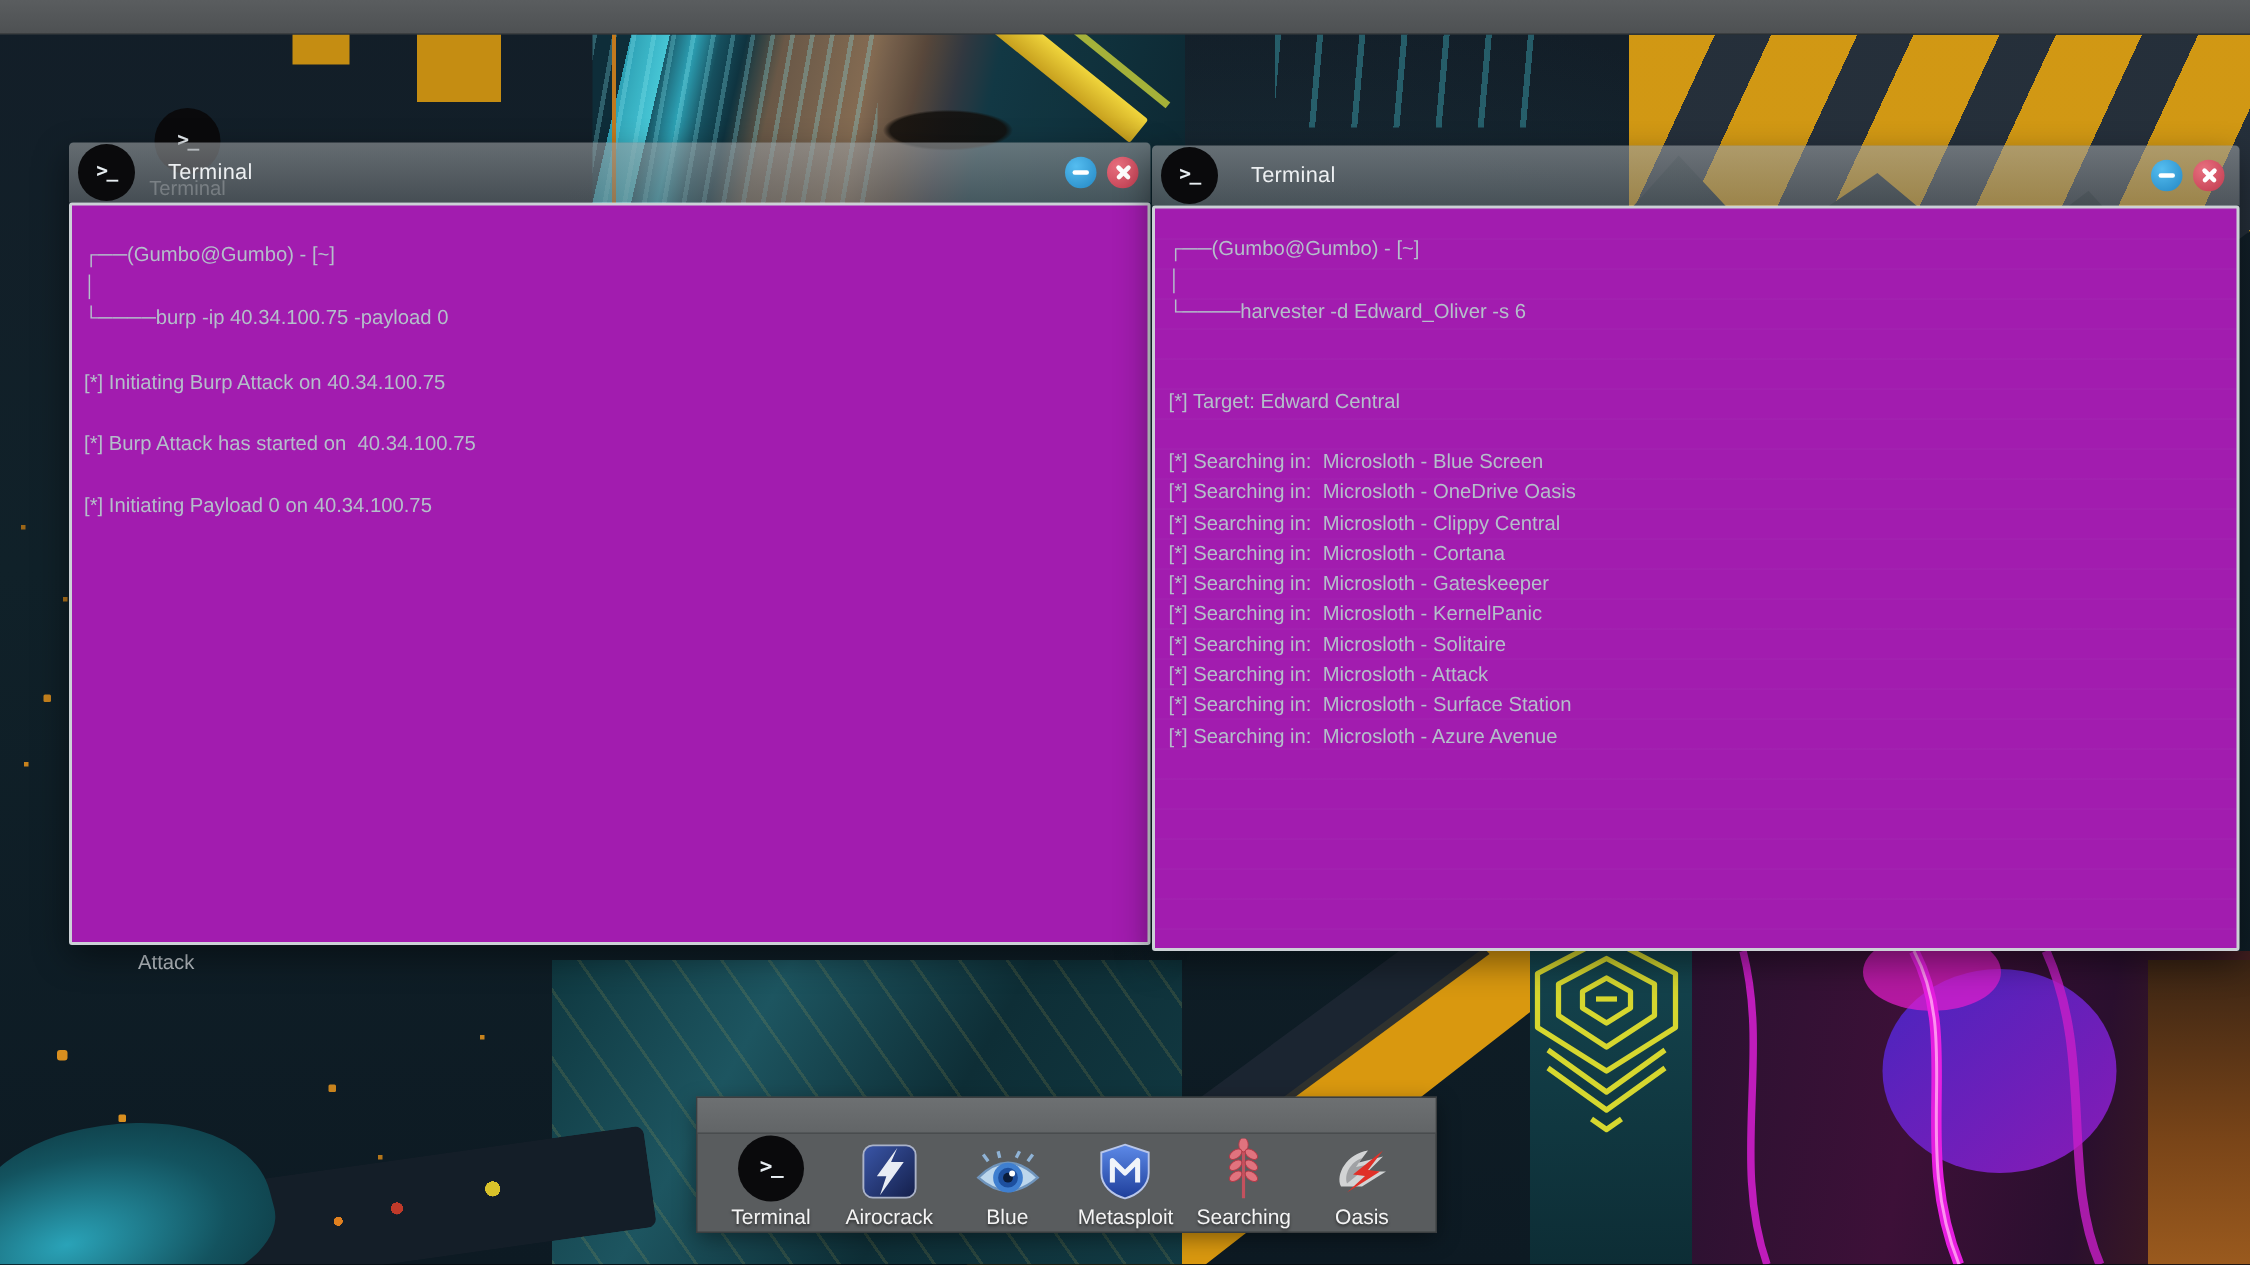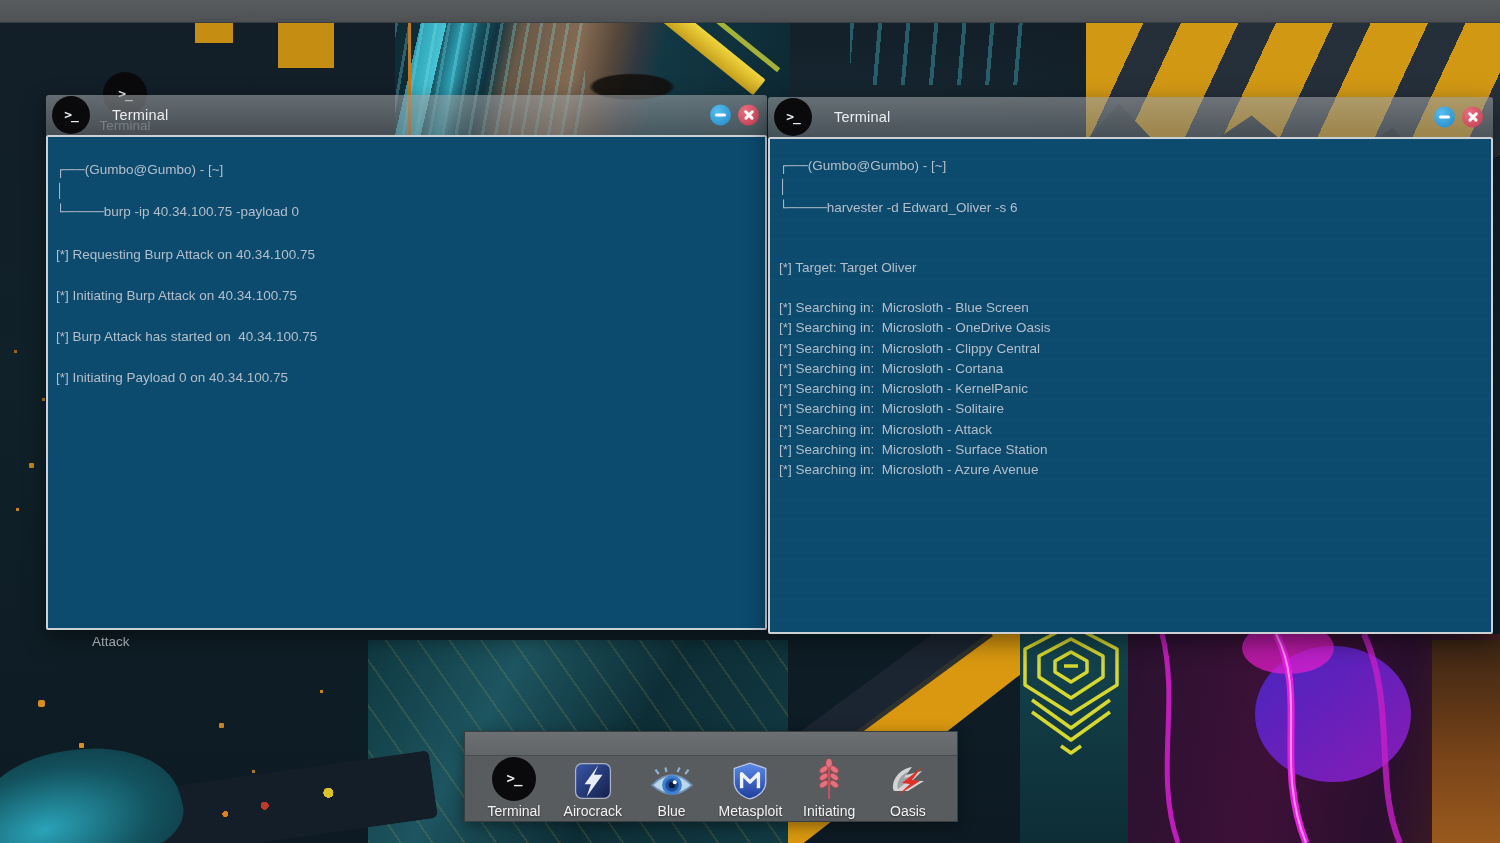--- a/index.html
+++ b/index.html
@@ -92,21 +92,21 @@
   .controls{position:absolute;right:8px;top:50%;transform:translateY(-50%);display:flex;gap:7px;}
   .btn{width:21px;height:21px;border-radius:50%;position:relative;cursor:pointer;}
   .btn-min{background:radial-gradient(circle at 35% 30%,#55bdf0,#2387c4);}
   .btn-min::after{content:"";position:absolute;left:5px;top:9px;width:11px;height:3px;
     border-radius:2px;background:#fff;}
   .btn-close{background:radial-gradient(circle at 35% 30%,#e8707f,#c03a4e);}
   .btn-close::before,.btn-close::after{content:"";position:absolute;left:4.5px;top:9px;
     width:12px;height:2.6px;border-radius:2px;background:#fff;}
   .btn-close::before{transform:rotate(45deg);}
   .btn-close::after{transform:rotate(-45deg);}
-  .term-body{position:absolute;left:0;top:40px;right:0;bottom:0;background:#0c4a6e;
+  .term-body{position:absolute;left:0;top:40px;right:0;bottom:0;background:#a21caf;
     border:2px solid #ccd1d6;border-radius:2px;color:#b4bfca;font-size:13.5px;}
   .win-right .term-body{background-image:repeating-linear-gradient(180deg,
       rgba(160,180,200,.03) 0 1px, transparent 1px 20px);}
   .content-left{padding:22px 10px 0 8px;}
   .content-right{padding:16px 10px 0 9px;}
   .prompt-line{line-height:21px;white-space:pre;}
   .logline{line-height:17px;margin-top:24px;white-space:pre;}
   .target-line{line-height:17px;margin-top:41px;white-space:pre;}
   .search-line{line-height:20.3px;white-space:pre;}
   .search-list{margin-top:22px;}
@@ -196,21 +196,20 @@
       <div class="controls">
         <div class="btn btn-min"></div>
         <div class="btn btn-close"></div>
       </div>
     </div>
     <div class="term-body">
       <div class="content-left">
         <div class="prompt-line">┌──(Gumbo@Gumbo) - [~]</div>
         <div class="prompt-line">│</div>
         <div class="prompt-line">└────burp -ip 40.34.100.75 -payload 0</div>
-        <div class="logline">[*] Requesting Burp Attack on 40.34.100.75</div>
         <div class="logline">[*] Initiating Burp Attack on 40.34.100.75</div>
         <div class="logline">[*] Burp Attack has started on  40.34.100.75</div>
         <div class="logline">[*] Initiating Payload 0 on 40.34.100.75</div>
       </div>
     </div>
   </div>
 
   <div class="window win-right">
     <div class="titlebar">
       <div class="titlebar-icon">
@@ -220,26 +219,27 @@
       <div class="controls" style="right:10px">
         <div class="btn btn-min"></div>
         <div class="btn btn-close"></div>
       </div>
     </div>
     <div class="term-body">
       <div class="content-right">
         <div class="prompt-line">┌──(Gumbo@Gumbo) - [~]</div>
         <div class="prompt-line">│</div>
         <div class="prompt-line">└────harvester -d Edward_Oliver -s 6</div>
-        <div class="target-line">[*] Target: Target Oliver</div>
+        <div class="target-line">[*] Target: Edward Central</div>
         <div class="search-list">
           <div class="search-line">[*] Searching in:  Microsloth - Blue Screen</div>
           <div class="search-line">[*] Searching in:  Microsloth - OneDrive Oasis</div>
           <div class="search-line">[*] Searching in:  Microsloth - Clippy Central</div>
           <div class="search-line">[*] Searching in:  Microsloth - Cortana</div>
+          <div class="search-line">[*] Searching in:  Microsloth - Gateskeeper</div>
           <div class="search-line">[*] Searching in:  Microsloth - KernelPanic</div>
           <div class="search-line">[*] Searching in:  Microsloth - Solitaire</div>
           <div class="search-line">[*] Searching in:  Microsloth - Attack</div>
           <div class="search-line">[*] Searching in:  Microsloth - Surface Station</div>
           <div class="search-line">[*] Searching in:  Microsloth - Azure Avenue</div>
         </div>
       </div>
     </div>
   </div>
 
@@ -310,21 +310,21 @@
               <ellipse cx="12" cy="4" rx="3" ry="4.5"></ellipse>
               <ellipse cx="7" cy="10" rx="4.5" ry="2.6" transform="rotate(-35 7 10)"></ellipse>
               <ellipse cx="17" cy="10" rx="4.5" ry="2.6" transform="rotate(35 17 10)"></ellipse>
               <ellipse cx="7" cy="17" rx="4.5" ry="2.6" transform="rotate(-35 7 17)"></ellipse>
               <ellipse cx="17" cy="17" rx="4.5" ry="2.6" transform="rotate(35 17 17)"></ellipse>
               <ellipse cx="7" cy="24" rx="4.5" ry="2.6" transform="rotate(-35 7 24)"></ellipse>
               <ellipse cx="17" cy="24" rx="4.5" ry="2.6" transform="rotate(35 17 24)"></ellipse>
             </g>
           </svg>
         </div>
-        <div class="dock-label">Initiating</div>
+        <div class="dock-label">Searching</div>
       </div>
 
       <div class="dock-item">
         <div class="dock-icon">
           <svg width="42" height="40" viewBox="0 0 40 40">
             <path d="M6 30 C2 22 10 8 24 6 L18 14 L34 10 L24 20 L36 20 L20 30 Z" fill="#d9dadb" opacity="0.95"></path>
             <path d="M10 28 C8 22 12 14 20 11 L16 17 L26 15 Z" fill="#8a8d90" opacity="0.7"></path>
             <path d="M34 6 L14 22 L22 23 L10 34 L32 20 L24 19 Z" fill="#e03028"></path>
           </svg>
         </div>

